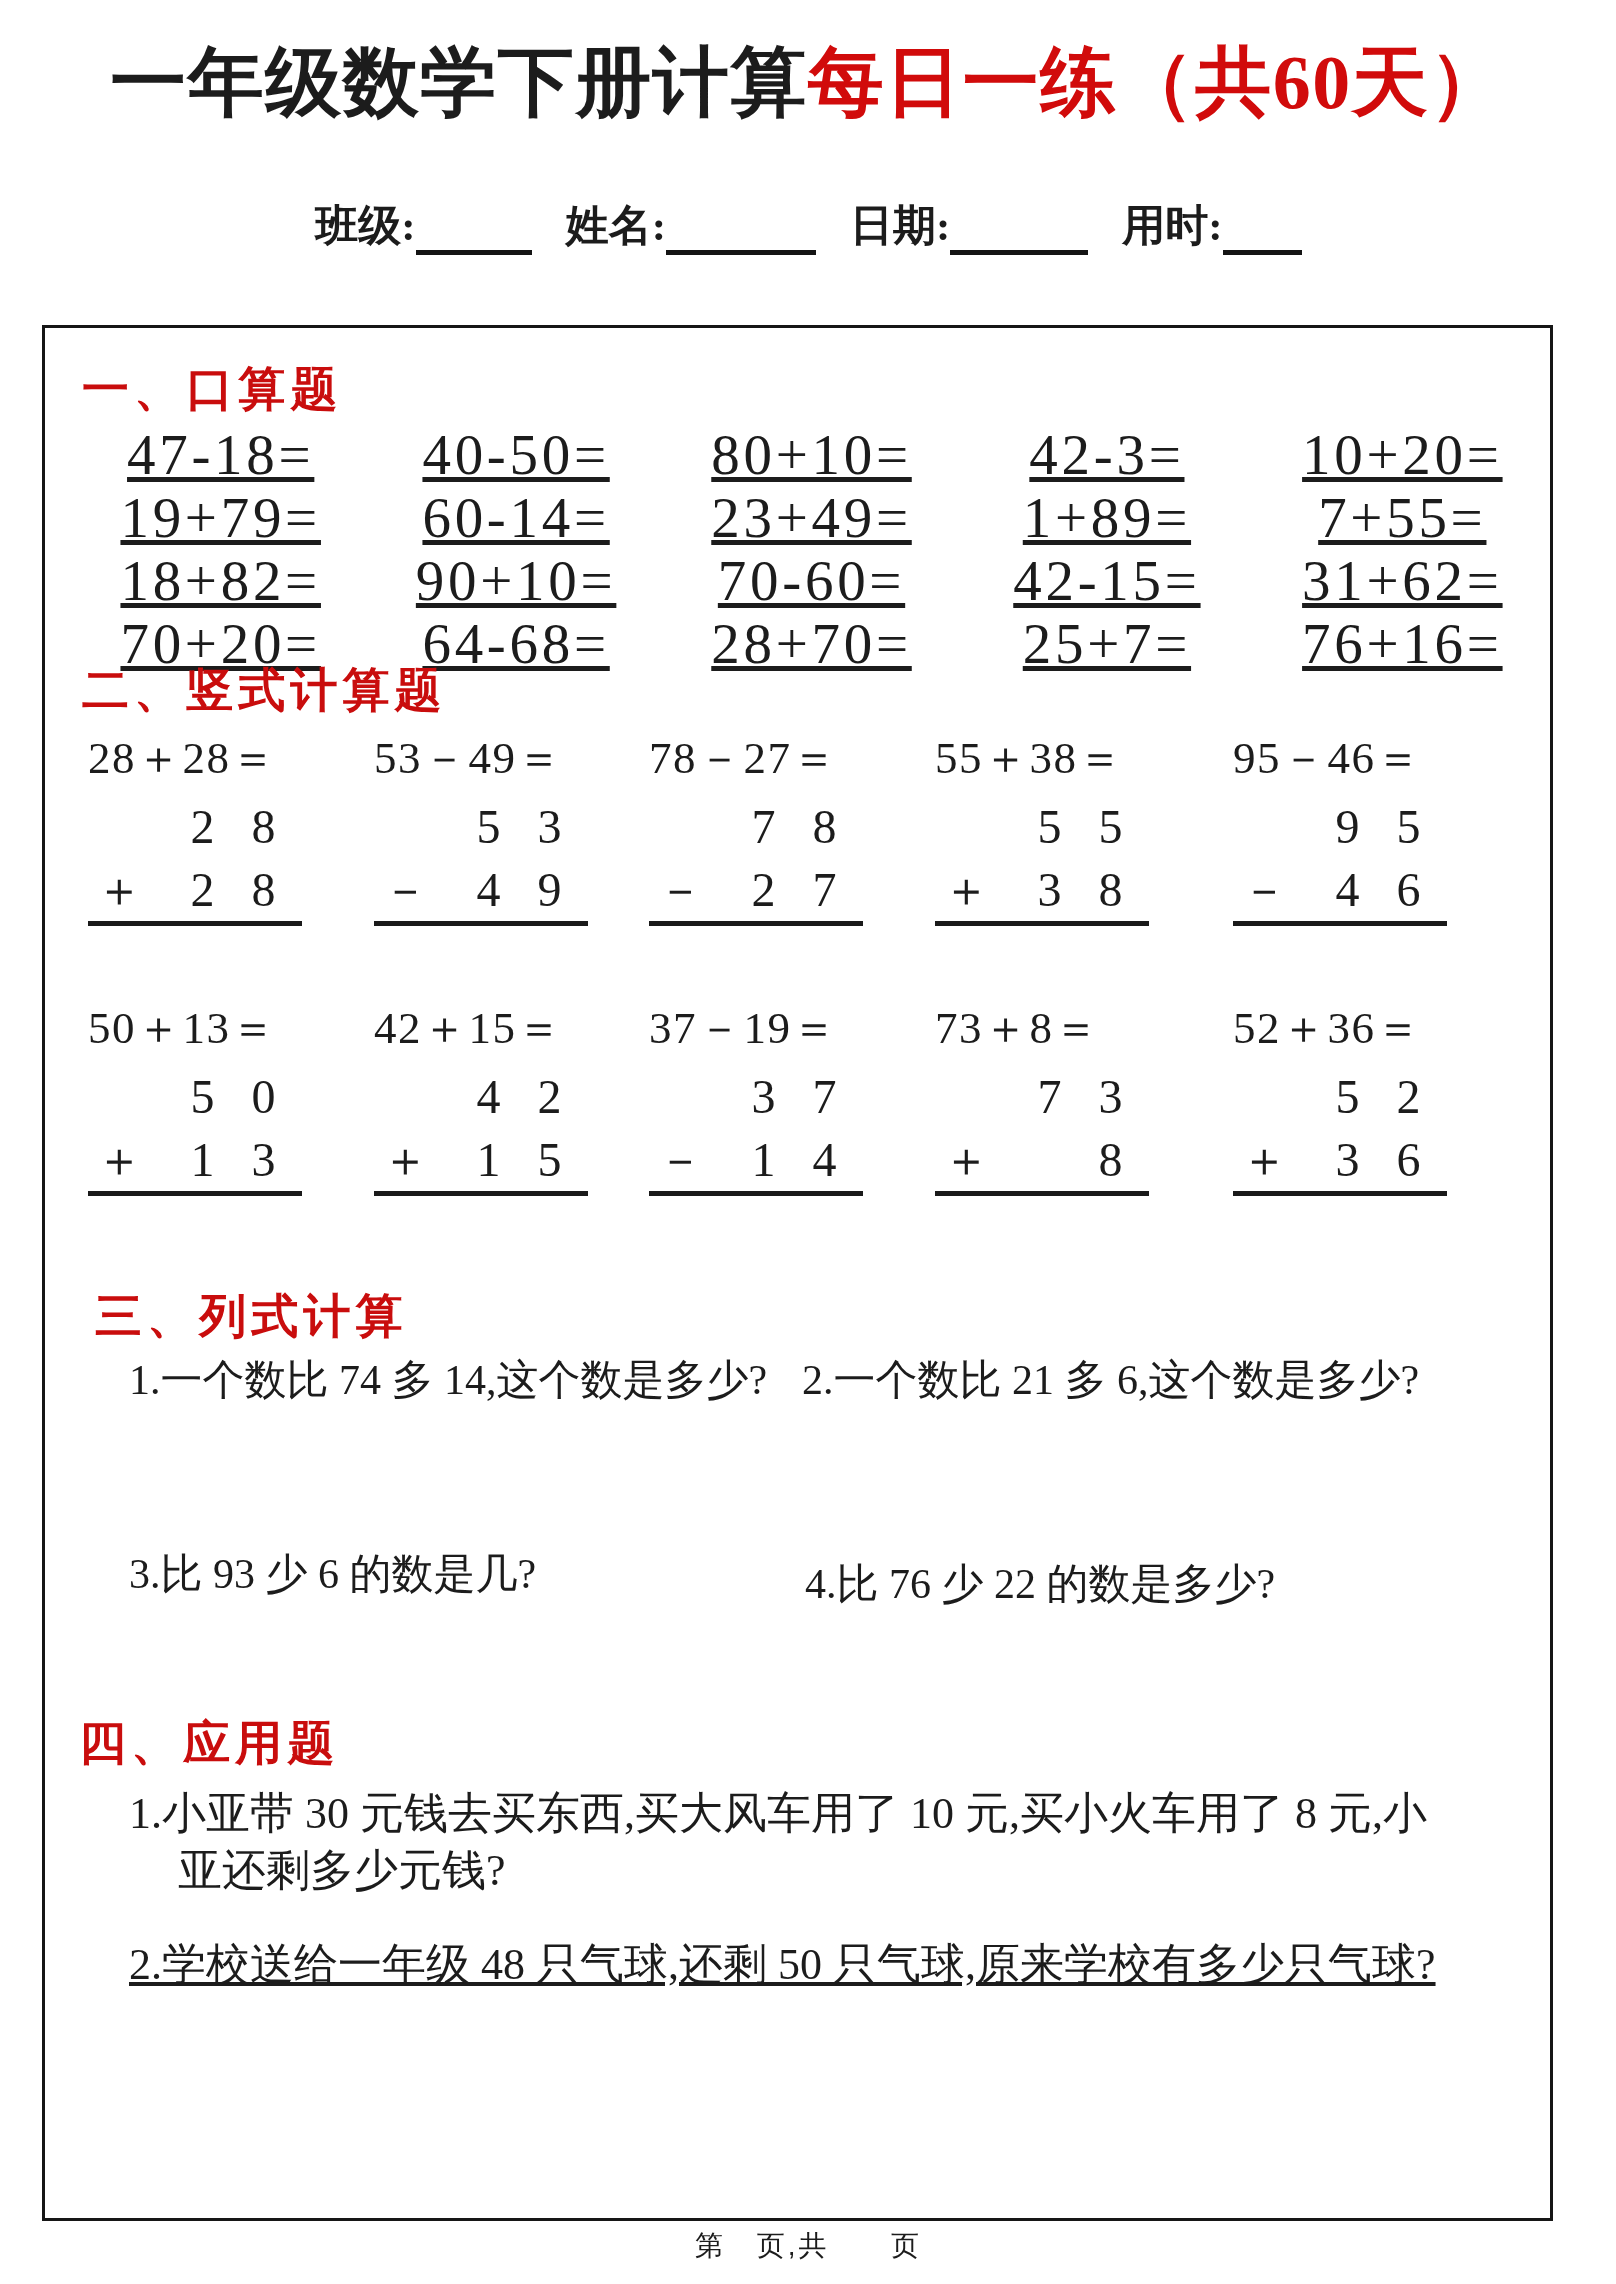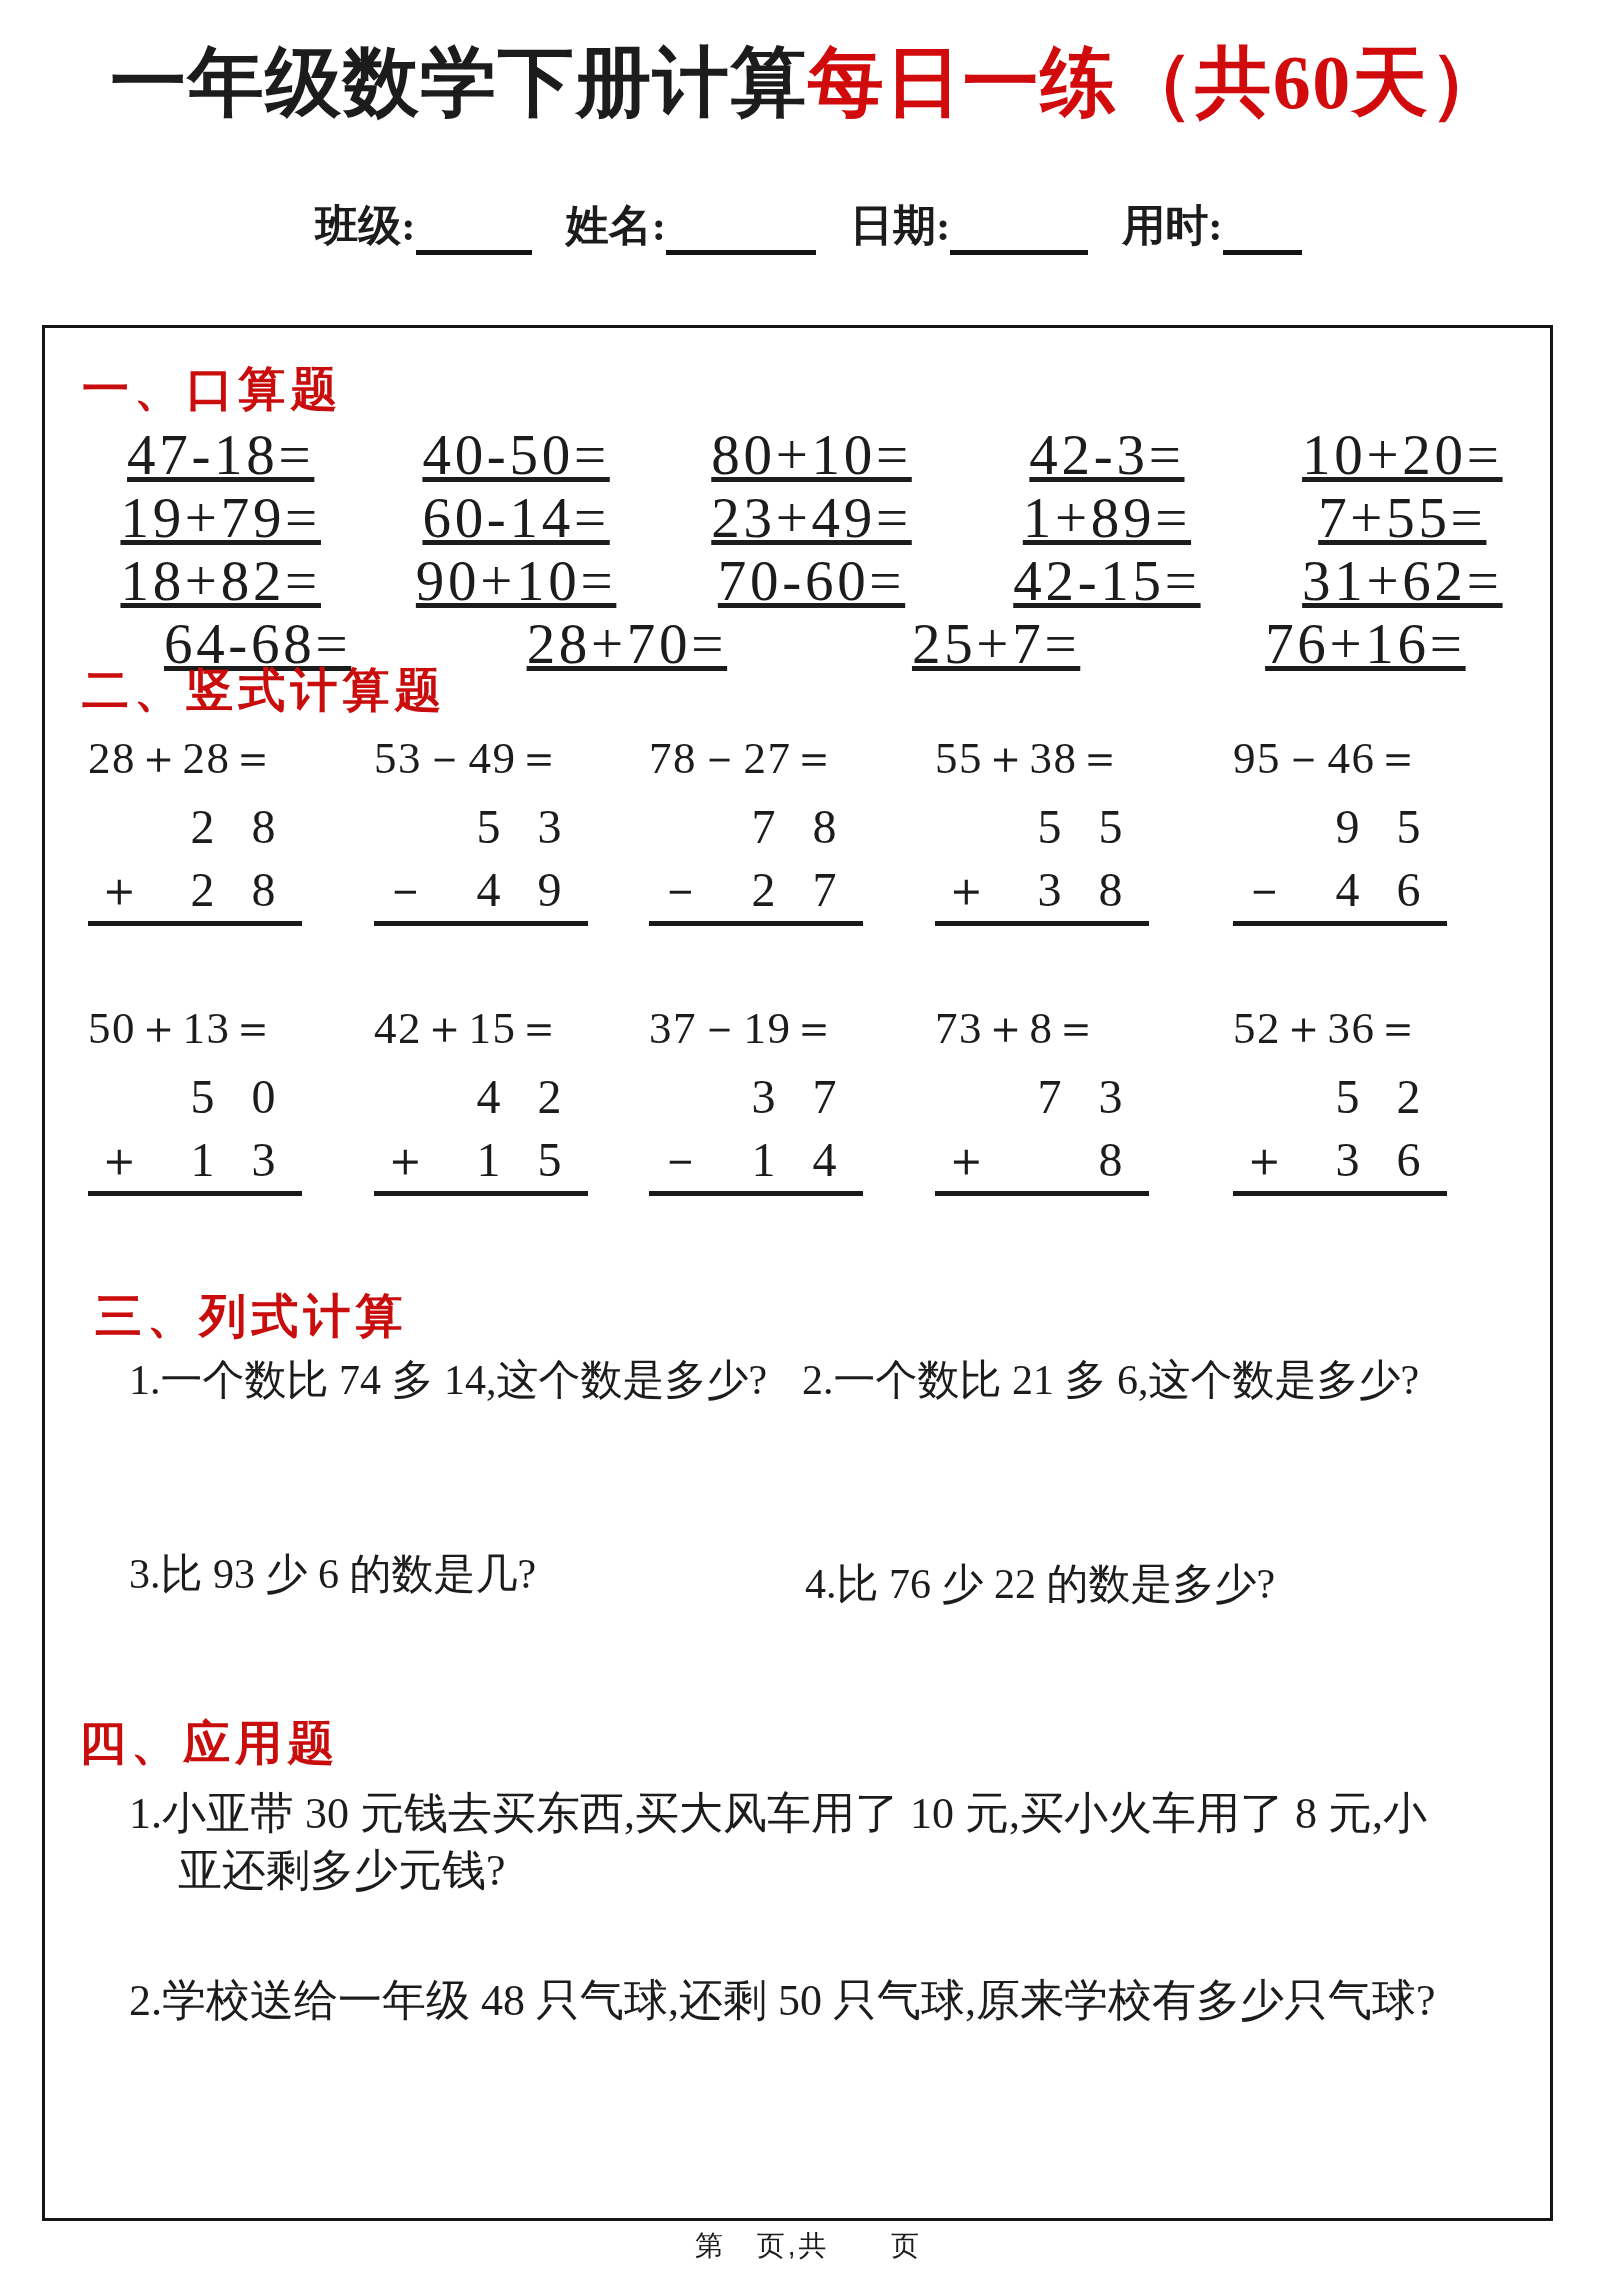--- a/index.html
+++ b/index.html
@@ -107,20 +107,21 @@
       <span class="oral-cell">7+55=</span>
     </div>
     <div class="oral-row">
       <span class="oral-cell">18+82=</span>
       <span class="oral-cell">90+10=</span>
       <span class="oral-cell">70-60=</span>
       <span class="oral-cell">42-15=</span>
       <span class="oral-cell">31+62=</span>
     </div>
     <div class="oral-row">
+      <span class="oral-cell">70+20=</span>
       <span class="oral-cell">64-68=</span>
       <span class="oral-cell">28+70=</span>
       <span class="oral-cell">25+7=</span>
       <span class="oral-cell">76+16=</span>
     </div>
   </div>
 
   <div class="sec-heading" style="left:37px;top:339px;">二、竖式计算题</div>
 
   <div class="vblock g1 c0">
@@ -217,18 +218,18 @@
 
   <div class="sec-heading" style="left:50px;top:965px;">三、列式计算</div>
   <div class="ex-item" style="left:84px;top:1025px;">1.一个数比 74 多 14,这个数是多少?</div>
   <div class="ex-item" style="left:757px;top:1025px;">2.一个数比 21 多 6,这个数是多少?</div>
   <div class="ex-item" style="left:84px;top:1219px;">3.比 93 少 6 的数是几?</div>
   <div class="ex-item" style="left:760px;top:1229px;">4.比 76 少 22 的数是多少?</div>
 
   <div class="sec-heading" style="left:34px;top:1392px;">四、应用题</div>
   <div class="word-line" style="left:84px;top:1457px;">1.小亚带 30 元钱去买东西,买大风车用了 10 元,买小火车用了 8 元,小</div>
   <div class="word-line" style="left:133px;top:1514px;">亚还剩多少元钱?</div>
-  <div class="word-line" style="left:84px;top:1644px;">2.学校送给一年级 48 只气球,还剩 50 只气球,原来学校有多少只气球?</div>
+  <div class="word-line" style="left:84px;top:1608px;text-decoration:underline;">2.学校送给一年级 48 只气球,还剩 50 只气球,原来学校有多少只气球?</div>
 
 </div>
 
 <div class="footer">第　页,共　　页</div>
 
 
 </body></html>

